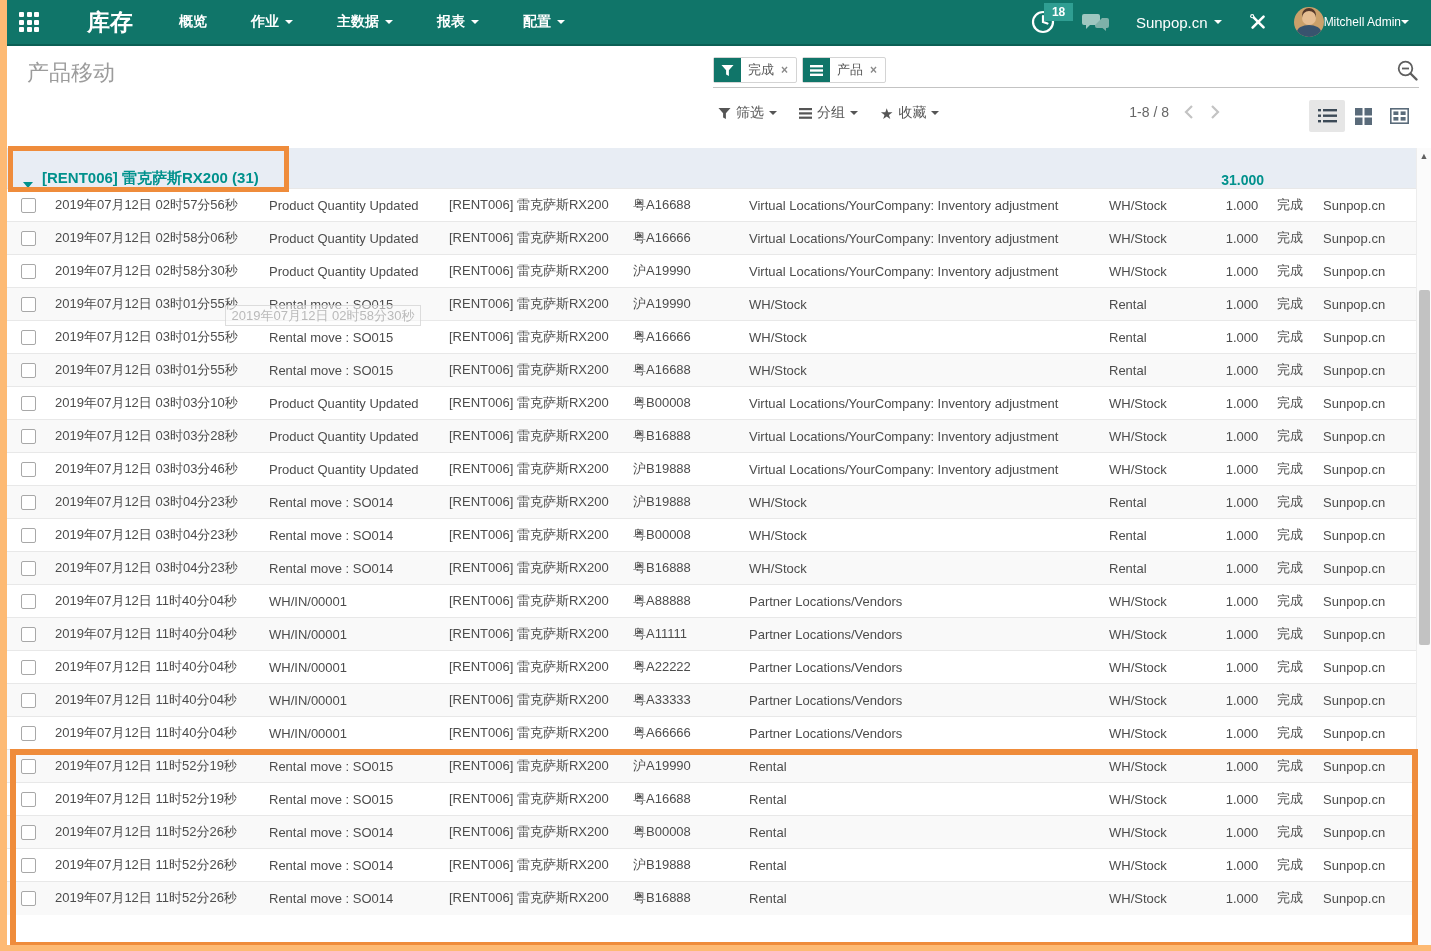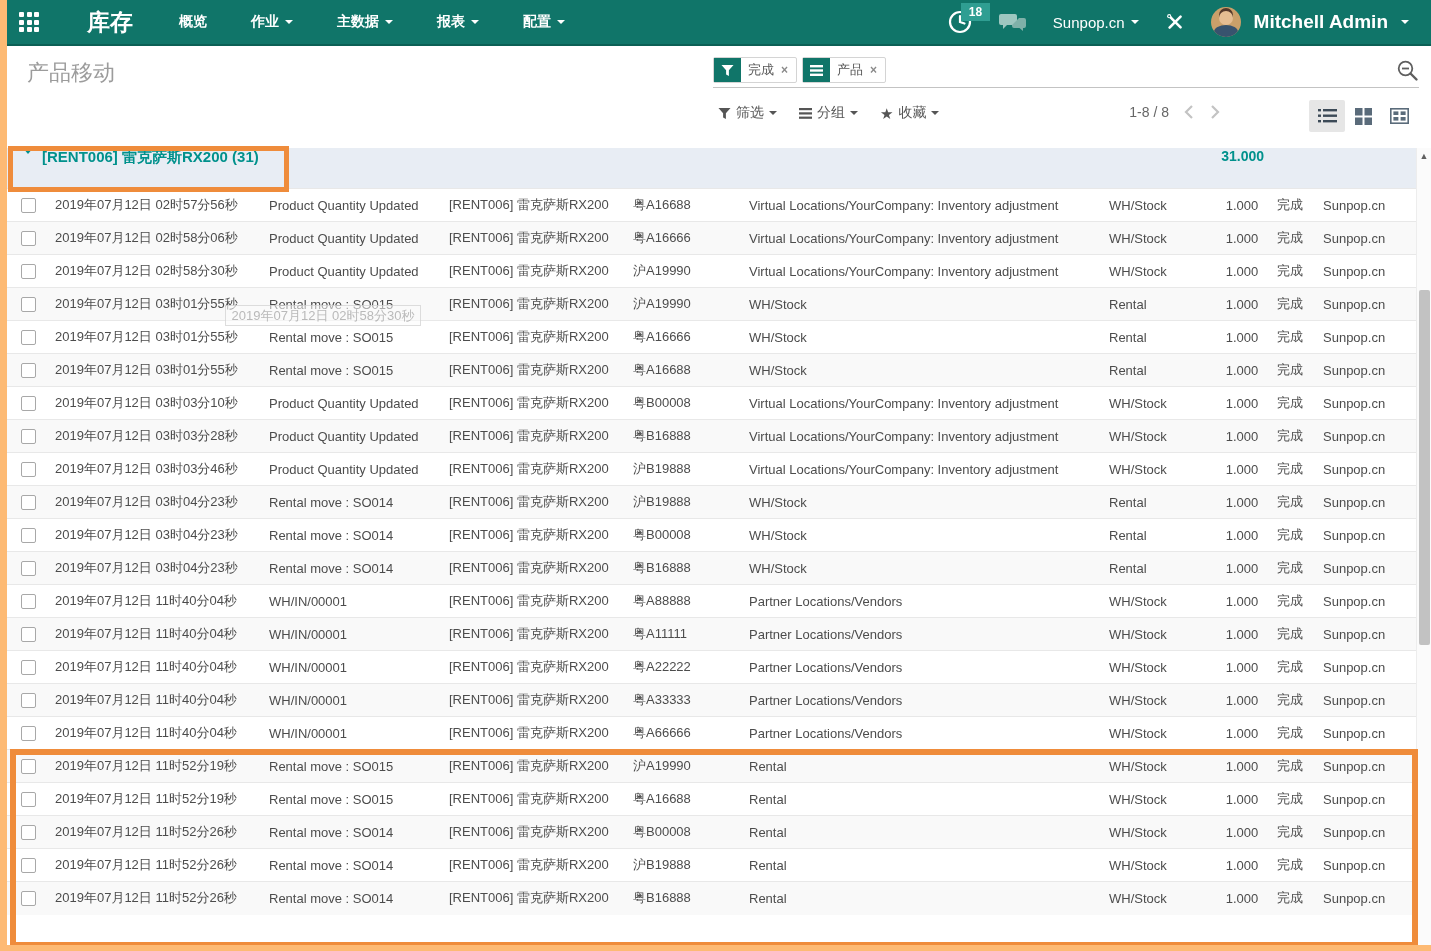--- a/index.html
+++ b/index.html
@@ -24,21 +24,21 @@
   .grid-ico i{background:#fff;border-radius:1px;}
   .app-title{font-size:23px;font-weight:700;margin-left:36px;margin-right:46px;}
   .nav-menu{display:flex;align-items:center;gap:44px;font-size:14px;font-weight:700;}
   .nav-item{display:flex;align-items:center;gap:6px;cursor:pointer;white-space:nowrap;}
   .caret{width:0;height:0;border-left:4px solid transparent;border-right:4px solid transparent;
     border-top:4px solid currentColor;display:inline-block;}
   .nav-right{margin-left:auto;display:flex;align-items:center;gap:26px;padding-right:22px;}
   .clock-wrap{position:relative;width:26px;height:26px;}
   .badge{position:absolute;left:14px;top:-6px;background:var(--badge);color:#fff;font-size:12px;
     font-weight:700;padding:1px 8px;border-radius:0;line-height:16px;}
-  .user{display:flex;align-items:center;gap:13px;font-size:19px;font-weight:700;}
+  .user{display:flex;align-items:center;gap:0;font-size:12px;font-weight:400;}
   .avatar{width:30px;height:30px;border-radius:50%;overflow:hidden;background:#caa06a;position:relative;}
   .avatar:before{content:"";position:absolute;left:8px;top:4px;width:14px;height:14px;border-radius:50%;
     background:#e5bd92;box-shadow:0 -3px 0 0 #54382a;}
   .avatar:after{content:"";position:absolute;left:3px;top:18px;width:24px;height:14px;border-radius:50% 50% 0 0;
     background:#38536e;}
 
   
   .breadcrumb{position:absolute;left:20px;top:58px;font-size:22px;color:#9c9c9c;}
   .searchview{position:absolute;left:706px;right:12px;top:57px;height:31px;
     border-bottom:1px solid #c3c3c3;display:flex;align-items:flex-start;gap:5px;}
@@ -56,21 +56,21 @@
   .cp-btn .caret{border-top-color:#555;}
   .pager{position:absolute;right:210px;top:104px;display:flex;align-items:center;gap:14px;
     font-size:14px;color:#666;text-align:right;}
   .pg-arrow{color:#c3c3c3;cursor:pointer;display:flex;}
   .switcher{position:absolute;right:14px;top:100px;display:flex;}
   .sw-btn{width:36px;height:32px;display:flex;align-items:center;justify-content:center;cursor:pointer;border-radius:2px;}
   .sw-btn.active{background:#e6e6e6;}
 
   
   .listview{position:absolute;left:0;top:148px;right:15px;bottom:0;overflow:hidden;background:#fff;}
-  .group-row{position:relative;height:40px;background:#e8edf4;display:flex;align-items:flex-start;cursor:pointer;}
+  .group-row{position:relative;height:40px;background:#e8edf4;display:flex;align-items:flex-end;cursor:pointer;}
   .g-caret{margin-left:16px;width:0;height:0;border-left:5px solid transparent;border-right:5px solid transparent;
     border-top:6px solid var(--group-teal);}
   .g-title{margin-left:9px;font-size:15px;font-weight:700;color:var(--group-teal);}
   .g-sum{position:absolute;right:152px;font-size:14px;font-weight:700;color:var(--group-teal);}
   table{width:100%;border-collapse:collapse;table-layout:fixed;}
   tr{height:33px;}
   tbody tr:nth-child(even){background:#f9f9f9;}
   td{font-size:13px;color:var(--row-text);border-top:1px solid #e8e8e8;padding:0 4px;
     white-space:nowrap;overflow:hidden;}
   td.c-check{padding-left:14px;}

